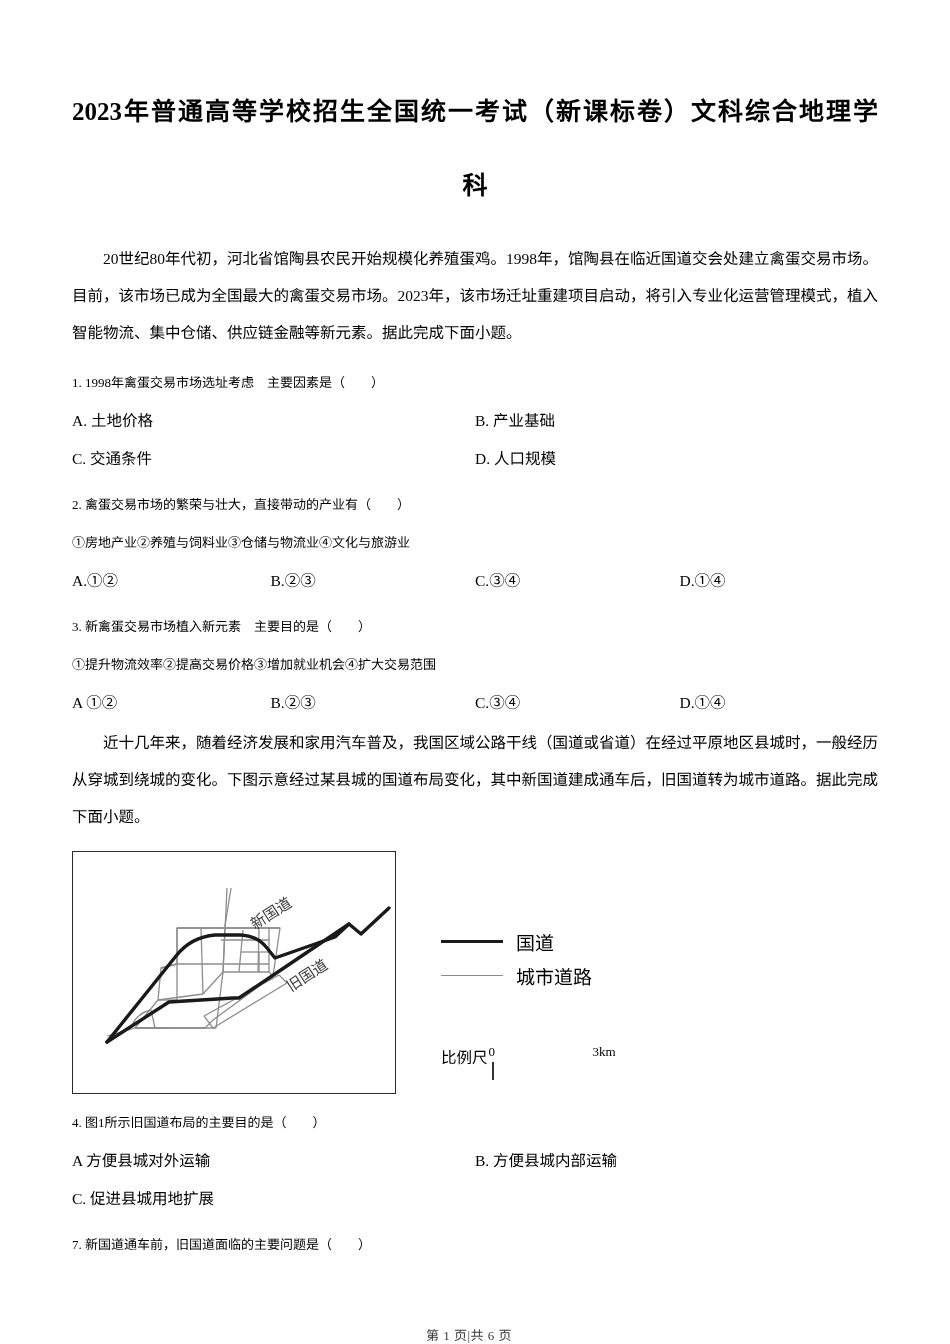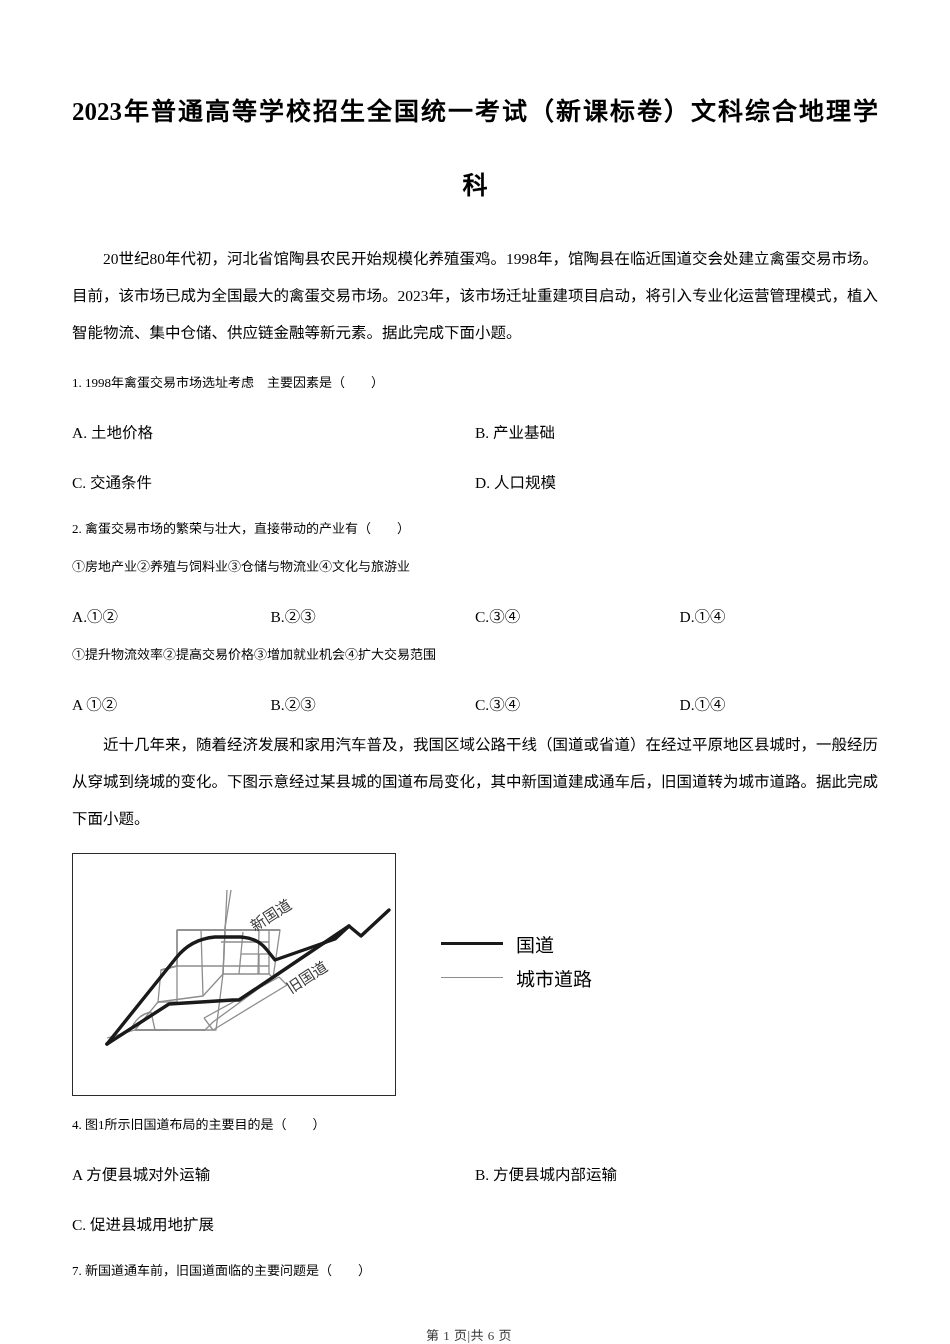--- a/index.html
+++ b/index.html
@@ -63,21 +63,21 @@
     font-size: 13px;
     line-height: 34px;
     margin-top: 12px;
   }
   .qline.tight { margin-top: 4px; }
 
   .opt-row {
     display: flex;
     font-size: 15.5px;
     line-height: 34px;
-    margin-top: 16px;
+    margin-top: 4px;
   }
   .opt-row.two > .opt { width: 50%; }
   .opt-row.four > .opt { width: 25%; }
   .opt-row.four > .opt.pad { padding-left: 6px; }
 
   
   .figure-wrap {
     margin-top: 16px;
     display: flex;
     align-items: flex-start;
@@ -190,20 +190,21 @@
 
   <div class="qline">2. 禽蛋交易市场的繁荣与壮大，直接带动的产业有（　　）</div>
   <div class="qline tight">①房地产业②养殖与饲料业③仓储与物流业④文化与旅游业</div>
   <div class="opt-row four">
     <div class="opt">A.①②</div>
     <div class="opt">B.②③</div>
     <div class="opt pad">C.③④</div>
     <div class="opt pad">D.①④</div>
   </div>
 
+  <div class="qline">3. 新禽蛋交易市场植入新元素　主要目的是（　　）</div>
   <div class="qline tight">①提升物流效率②提高交易价格③增加就业机会④扩大交易范围</div>
   <div class="opt-row four">
     <div class="opt">A ①②</div>
     <div class="opt">B.②③</div>
     <div class="opt pad">C.③④</div>
     <div class="opt pad">D.①④</div>
   </div>
 
   <p class="passage">近十几年来，随着经济发展和家用汽车普及，我国区域公路干线（国道或省道）在经过平原地区县城时，一般经历从穿城到绕城的变化。下图示意经过某县城的国道布局变化，其中新国道建成通车后，旧国道转为城市道路。据此完成下面小题。</p>
 
@@ -263,20 +264,30 @@
     <div class="legend-block">
       <div class="legend-row">
         <span class="legend-swatch national"></span>
         <span>国道</span>
       </div>
       <div class="legend-row">
         <span class="legend-swatch city"></span>
         <span>城市道路</span>
       </div>
 
+      <div class="scale-block">
+        <span class="scale-label">比例尺</span>
+        <span class="scale-bar">
+          <span class="scale-ticks">
+            <span class="t-left">0</span>
+            <span class="t-right">3km</span>
+          </span>
+          <span class="scale-line"></span>
+        </span>
+      </div>
     </div>
   </div>
 
   <div class="qline">4. 图1所示旧国道布局的主要目的是（　　）</div>
   <div class="opt-row two">
     <div class="opt">A  方便县城对外运输</div>
     <div class="opt">B. 方便县城内部运输</div>
   </div>
   <div class="opt-row two">
     <div class="opt">C. 促进县城用地扩展</div>

